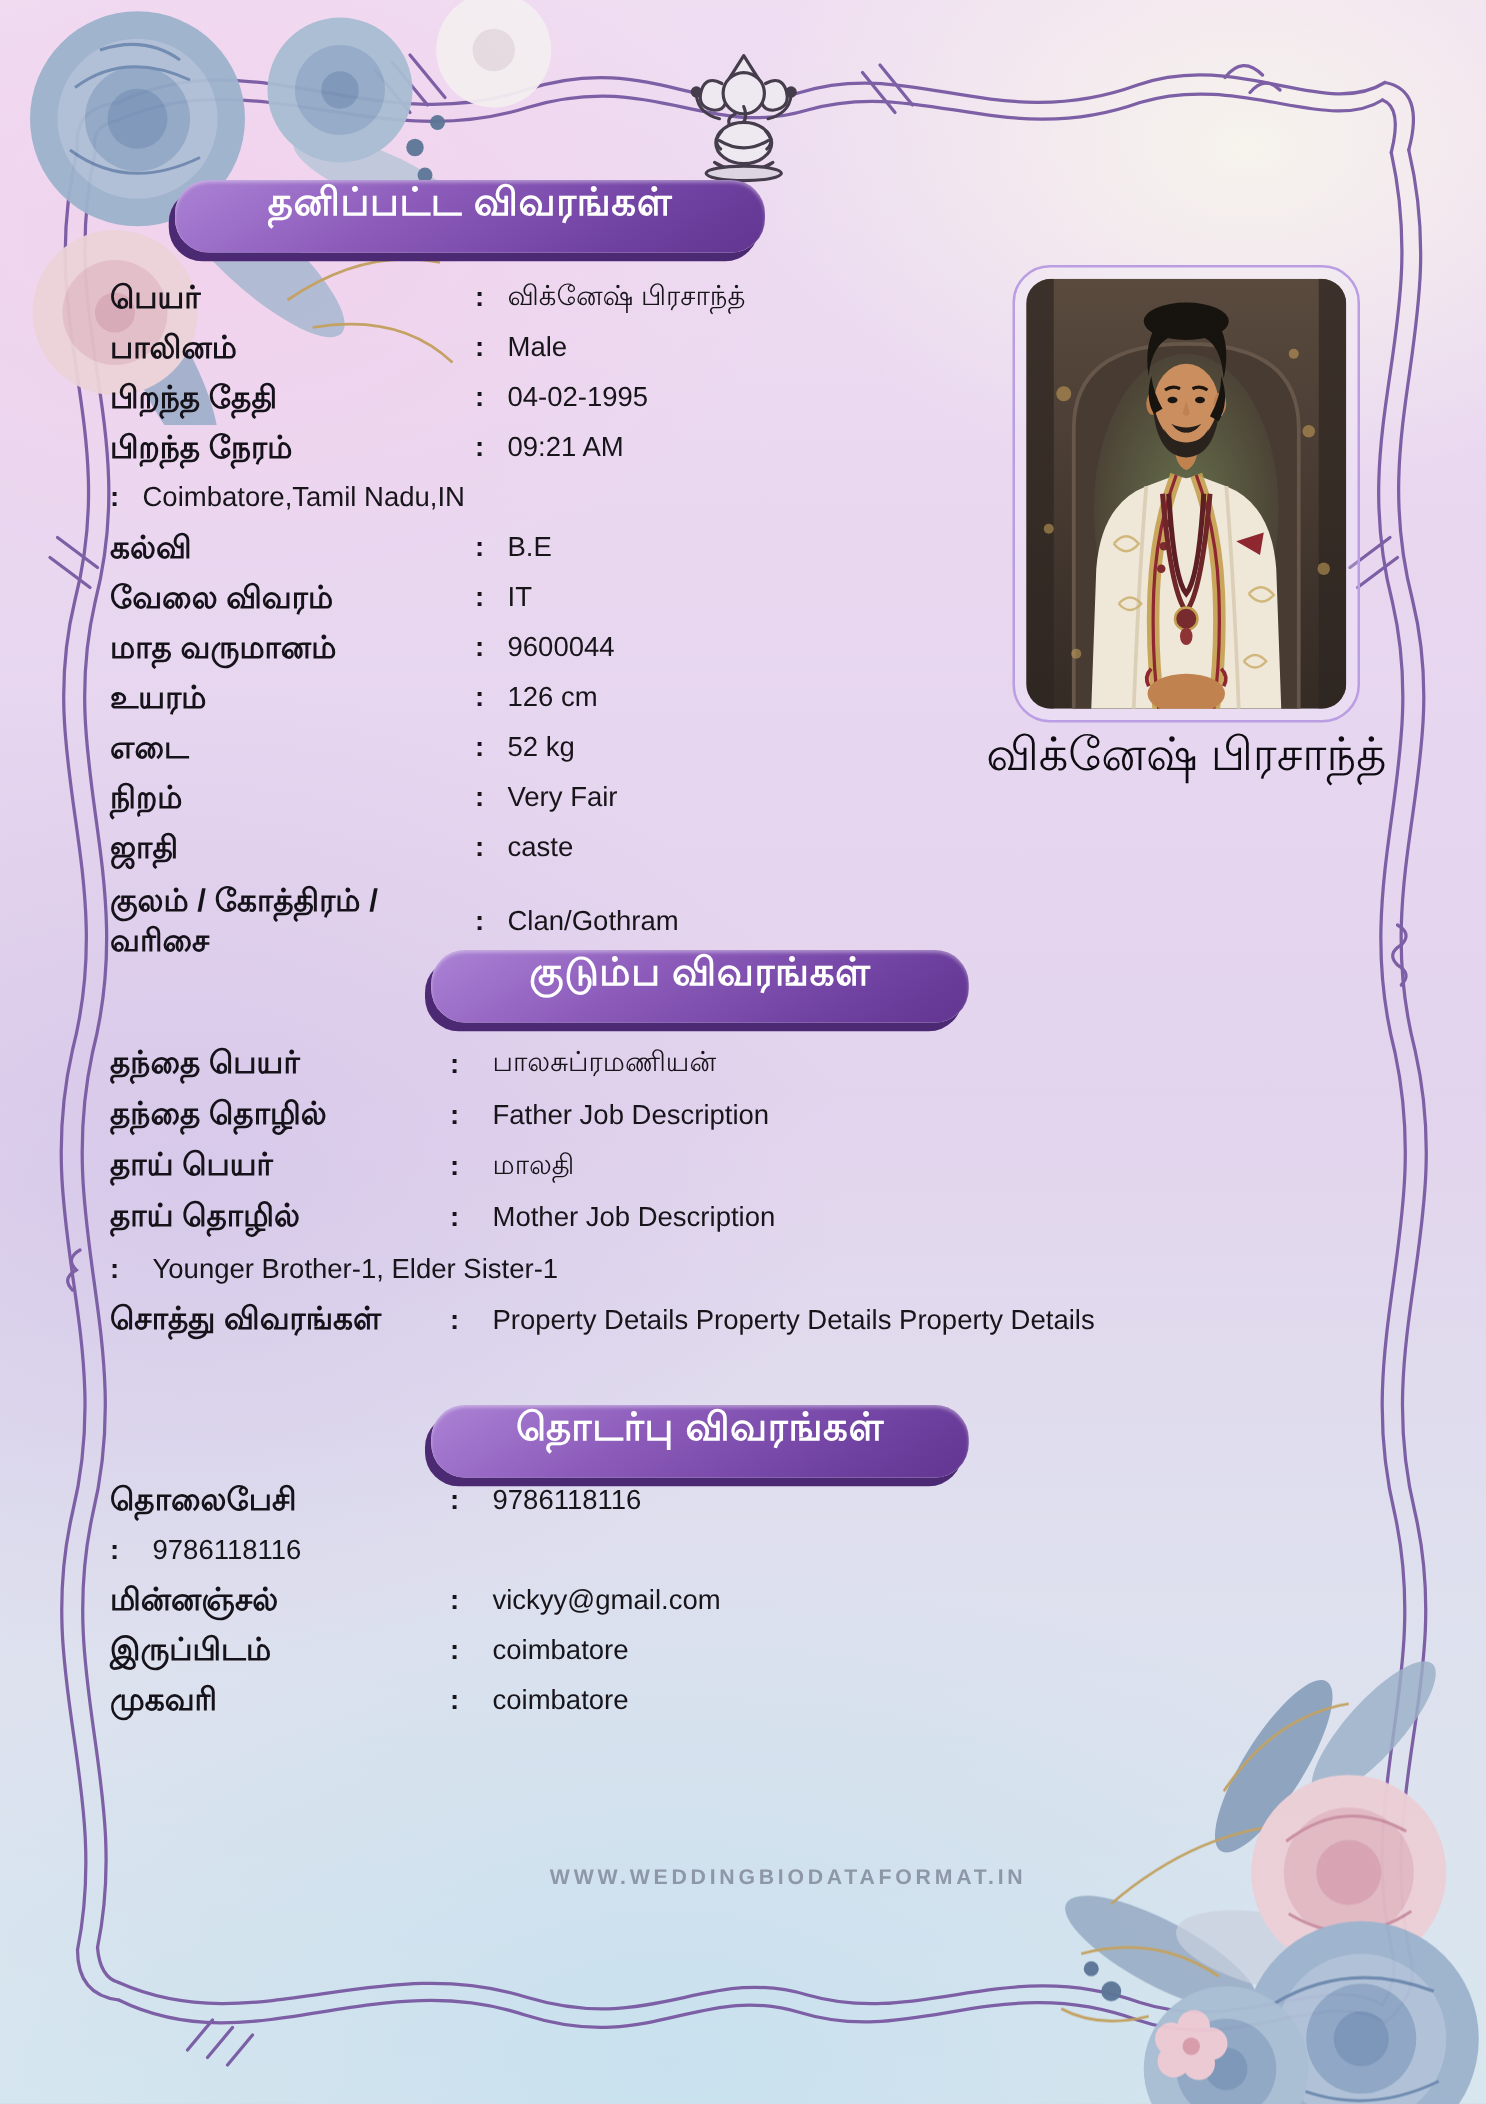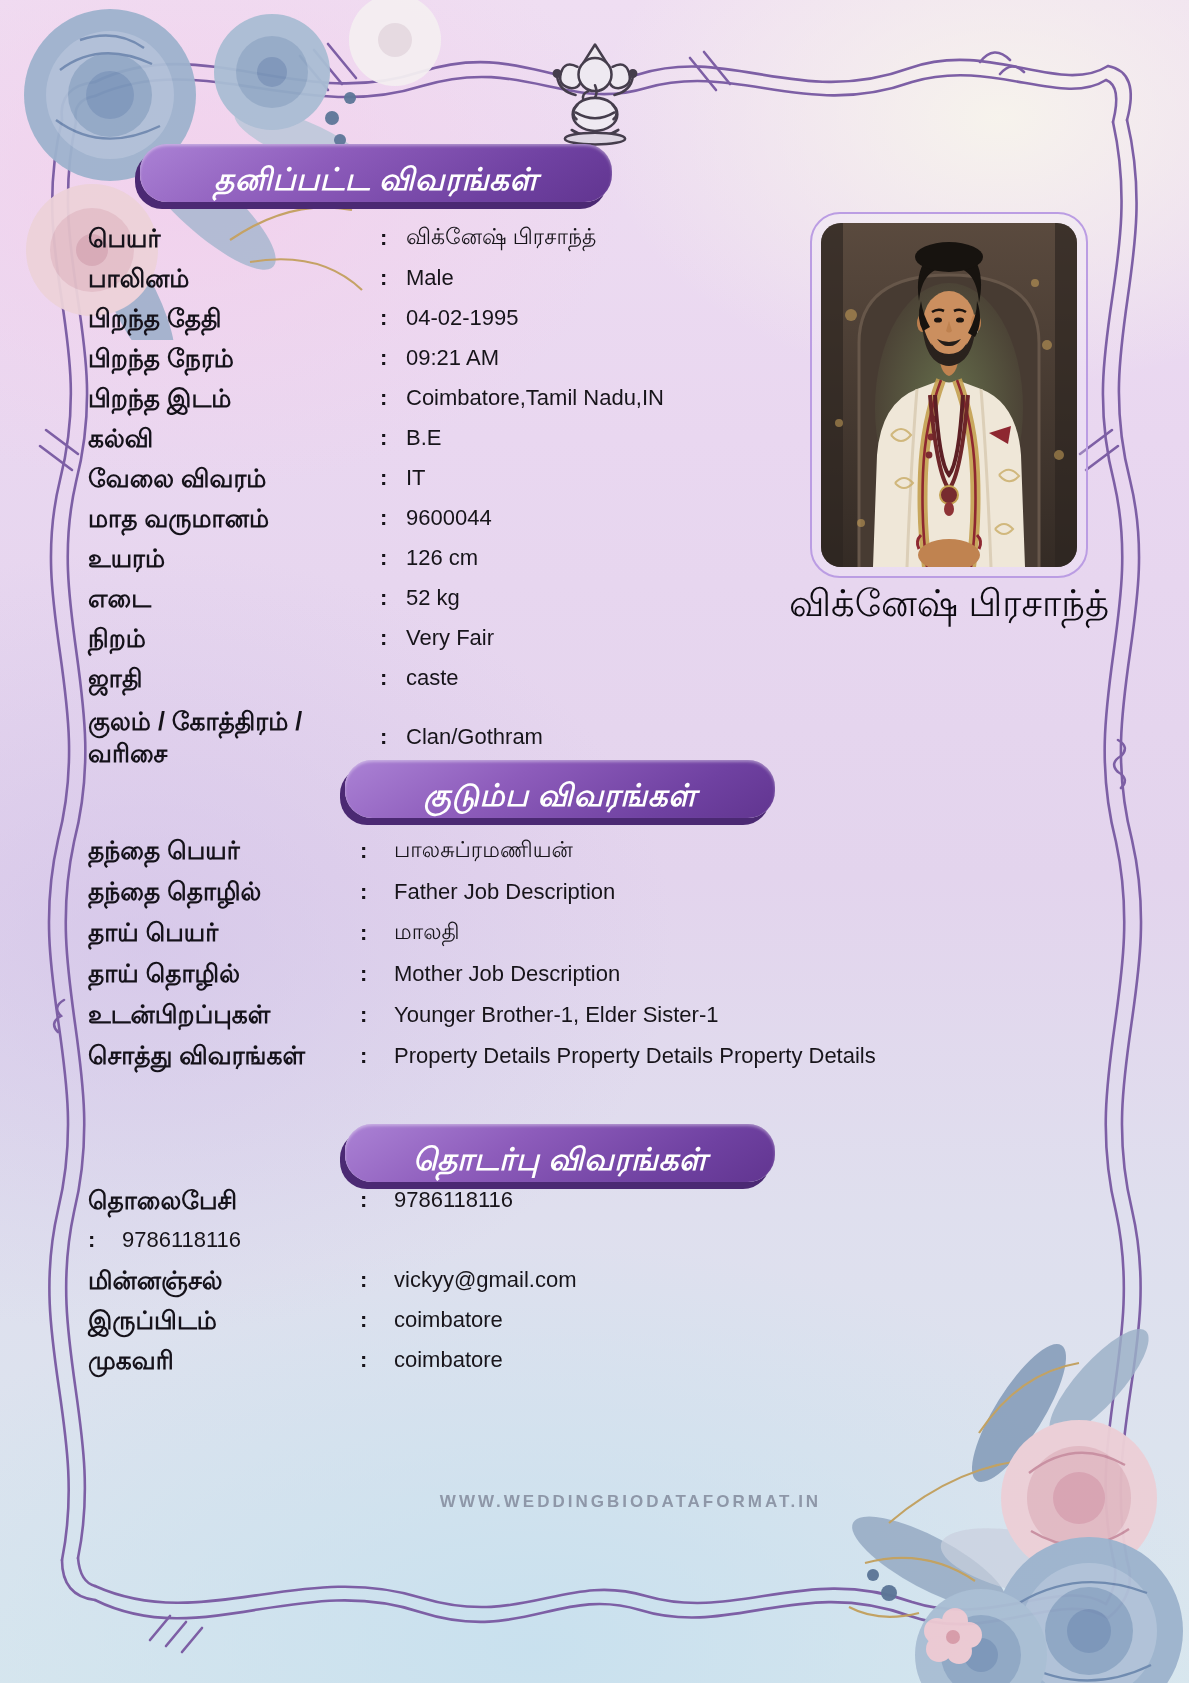--- a/index.html
+++ b/index.html
@@ -11,25 +11,24 @@
       radial-gradient(ellipse 560px 380px at 84% 7%, rgba(247,244,236,.95), rgba(247,244,236,0) 72%),
       radial-gradient(ellipse 760px 560px at 12% 56%, rgba(206,191,231,.55), rgba(206,191,231,0) 70%),
       radial-gradient(ellipse 900px 520px at 45% 98%, rgba(199,224,238,.9), rgba(199,224,238,0) 78%),
       linear-gradient(180deg,#efdef2 0%,#e9d7f0 26%,#e3d4ed 52%,#dfdfee 72%,#d9e7ee 100%);
   }
   .frame-svg,.flowers{position:absolute;pointer-events:none;}
   .frame-svg{left:0;top:0;}
   .ganesha{position:absolute;left:527px;top:40px;width:136px;height:108px;}
   .pill{
     position:absolute;border-radius:27px;color:#fff;font-weight:700;
-    display:flex;align-items:flex-end;justify-content:center;
+    display:flex;align-items:flex-start;justify-content:center;
     background:linear-gradient(148deg,#ab82d5 0%,#8d5cbb 38%,#6f41a1 76%,#613590 100%);
     box-shadow:-5px 7px 0 #4b2973, inset 0 2px 3px rgba(255,255,255,.38);
     letter-spacing:.5px;
-    font-style:italic;
   }
   .pill-personal{left:140px;top:144px;width:472px;height:58px;font-size:31px;}
   .pill-family{left:345px;top:760px;width:430px;height:58px;font-size:31px;}
   .pill-contact{left:345px;top:1124px;width:430px;height:58px;font-size:31px;}
   .rows{position:absolute;display:flex;flex-direction:column;}
   .rows-personal{left:88px;top:218px;width:660px;}
   .rows-family{left:88px;top:830px;width:1000px;}
   .rows-contact{left:88px;top:1180px;width:900px;}
   .row{display:flex;align-items:center;min-height:40px;}
   .rows-family .row{min-height:41px;}
@@ -181,21 +180,20 @@
         <span class="lbl">பிறந்த தேதி</span>
         <span class="colon">:</span>
         <span class="val">04-02-1995</span>
       </div>
     <div class="row">
         <span class="lbl">பிறந்த நேரம்</span>
         <span class="colon">:</span>
         <span class="val">09:21 AM</span>
       </div>
     <div class="row">
-        <span class="lbl">பிறந்த இடம்</span>
         <span class="colon">:</span>
         <span class="val">Coimbatore,Tamil Nadu,IN</span>
       </div>
     <div class="row">
         <span class="lbl">கல்வி</span>
         <span class="colon">:</span>
         <span class="val">B.E</span>
       </div>
     <div class="row">
         <span class="lbl">வேலை விவரம்</span>
@@ -319,21 +317,20 @@
         <span class="lbl">தாய் பெயர்</span>
         <span class="colon">:</span>
         <span class="val">மாலதி</span>
       </div>
     <div class="row">
         <span class="lbl">தாய் தொழில்</span>
         <span class="colon">:</span>
         <span class="val">Mother Job Description</span>
       </div>
     <div class="row">
-        <span class="lbl">உடன்பிறப்புகள்</span>
         <span class="colon">:</span>
         <span class="val">Younger Brother-1, Elder Sister-1</span>
       </div>
     <div class="row">
         <span class="lbl">சொத்து விவரங்கள்</span>
         <span class="colon">:</span>
         <span class="val">Property Details Property Details Property Details</span>
       </div>
   </div>
 

